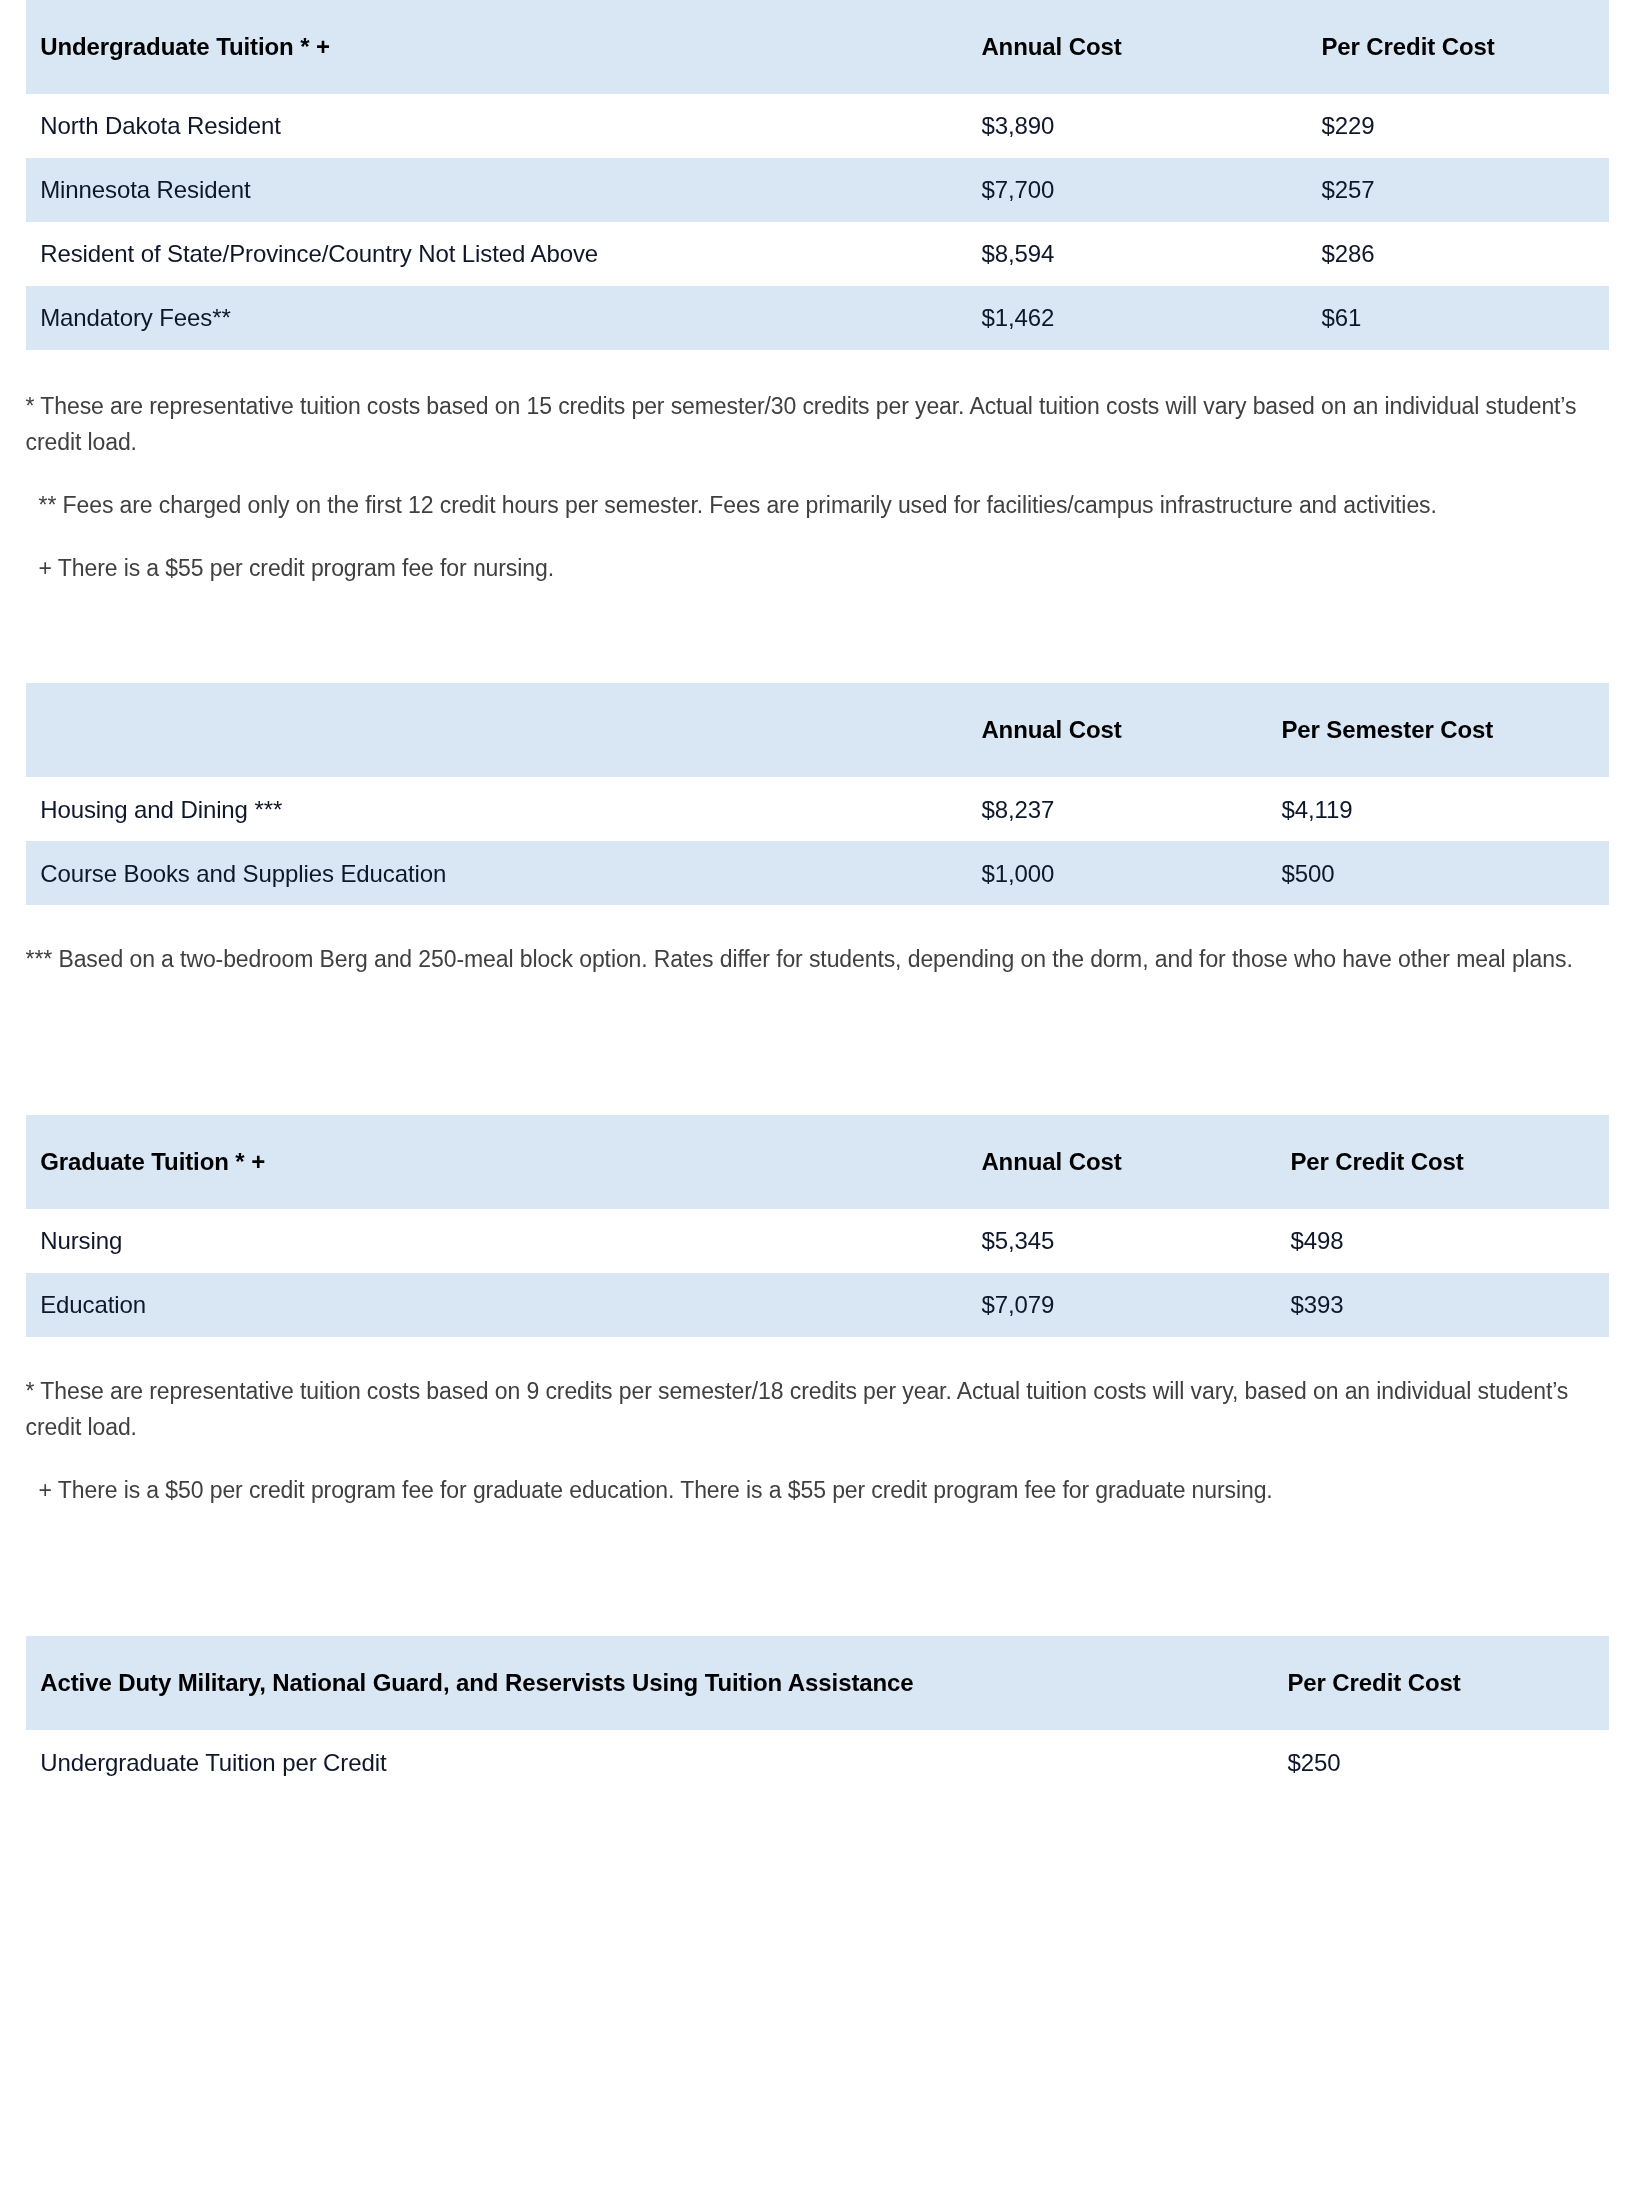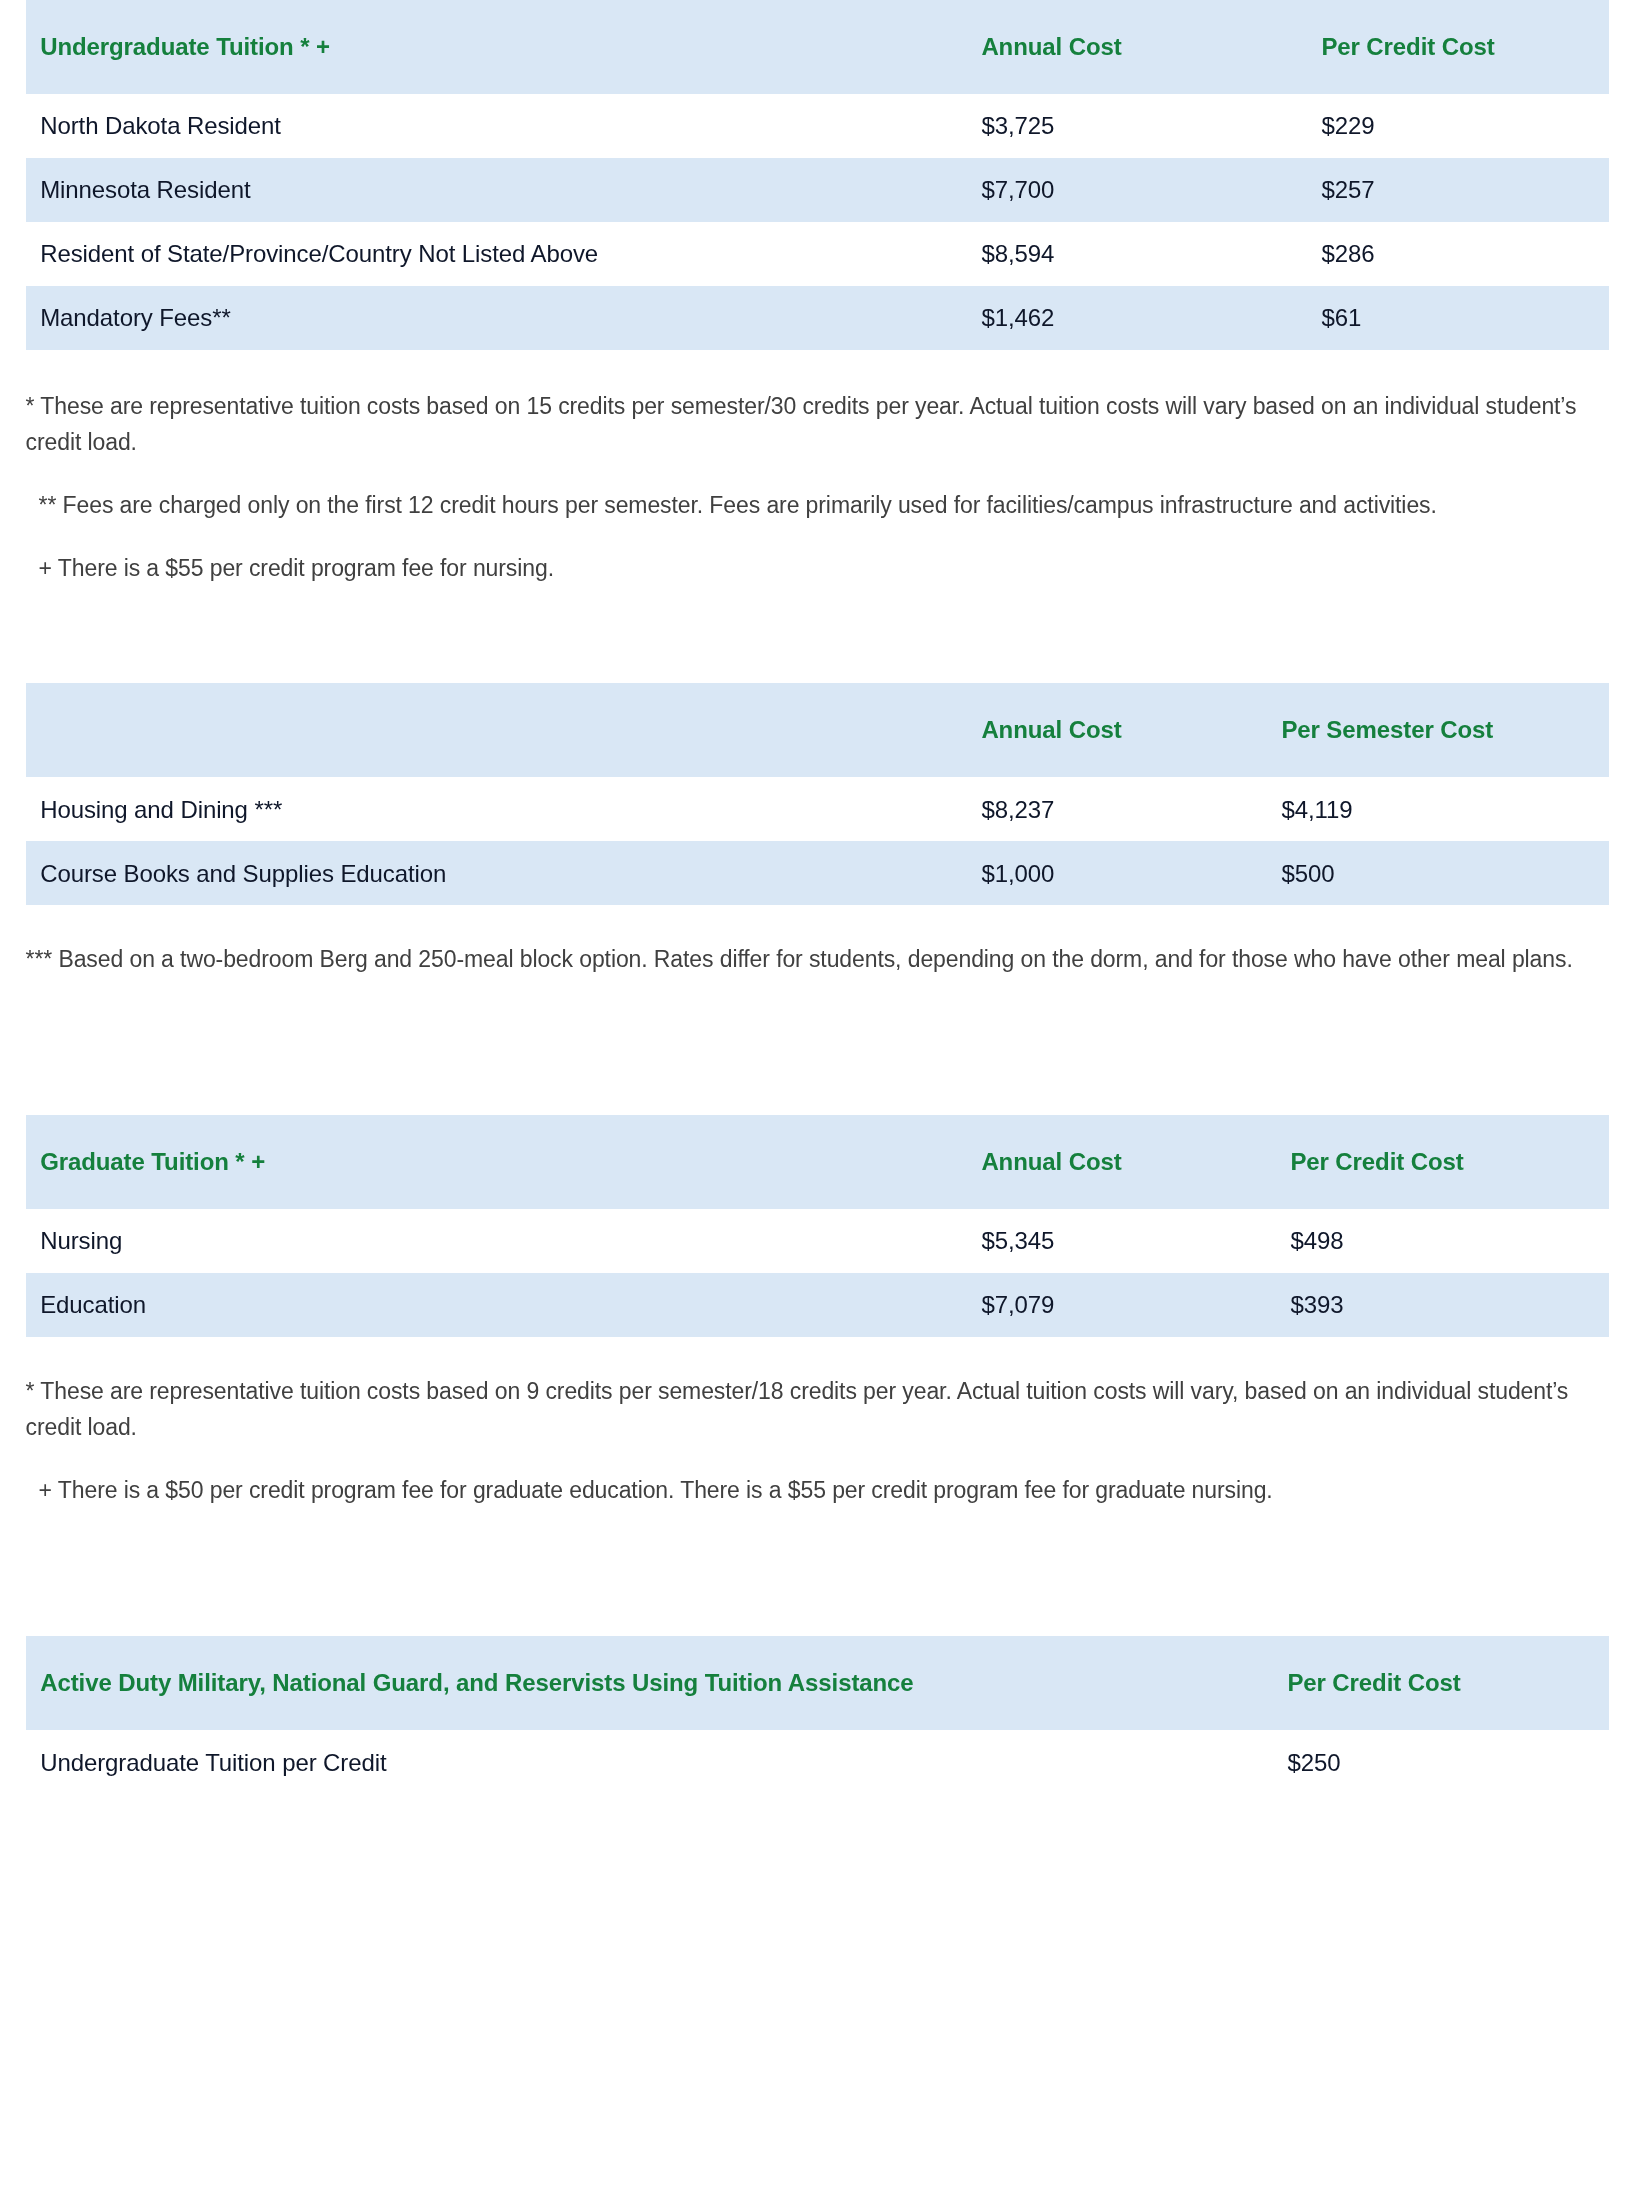--- a/index.html
+++ b/index.html
@@ -39,21 +39,21 @@
 
   .hrow {
     background: #d9e7f5;
     height: 94px;
   }
   .hrow th {
     background: #d9e7f5;
     font-weight: bold;
     font-size: 24px;
     line-height: 1.25;
-    color: #15803d;
+    color: #000000;
     letter-spacing: -0.1px;
   }
 
   tr.row-white { background: #ffffff; height: 64px; }
   tr.row-blue  { background: #d9e7f5; height: 64px; padding-left: 25px; }
   tr.row-white td, tr.row-blue td {
     font-size: 24px;
     font-weight: normal;
     line-height: 1.3;
     color: #0f172a;
@@ -115,21 +115,21 @@
     <thead>
       <tr class="hrow">
         <th class="c1">Undergraduate Tuition * +</th>
         <th class="c2">Annual Cost</th>
         <th class="c3">Per Credit Cost</th>
       </tr>
     </thead>
     <tbody>
       <tr class="row-white">
         <td class="c1">North Dakota Resident</td>
-        <td class="c2">$3,725</td>
+        <td class="c2">$3,890</td>
         <td class="c3">$229</td>
       </tr>
       <tr class="row-blue">
         <td class="c1">Minnesota Resident</td>
         <td class="c2">$7,700</td>
         <td class="c3">$257</td>
       </tr>
       <tr class="row-white">
         <td class="c1">Resident of State/Province/Country Not Listed Above</td>
         <td class="c2">$8,594</td>

